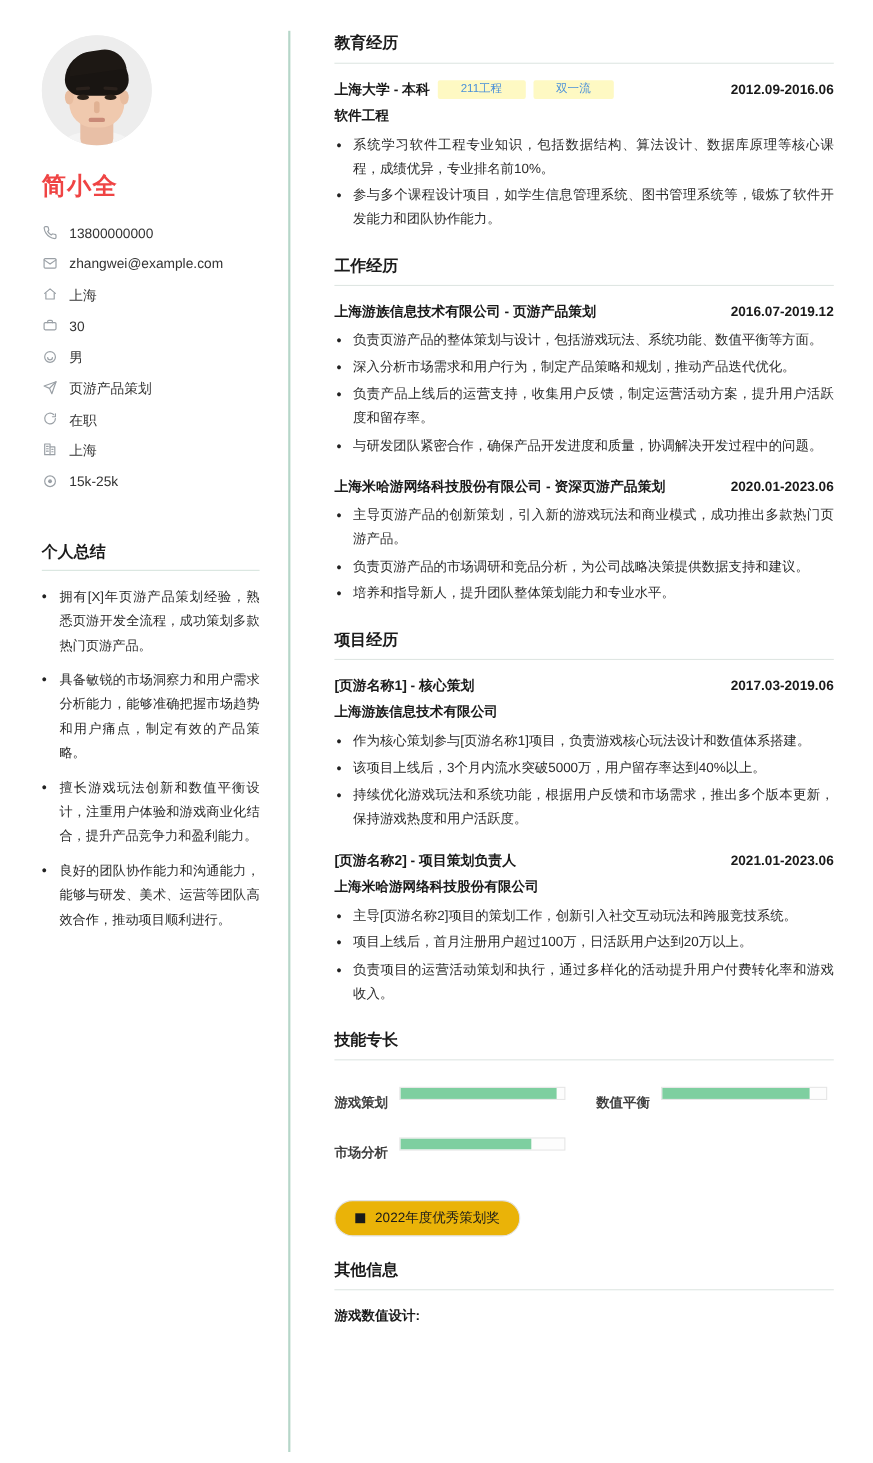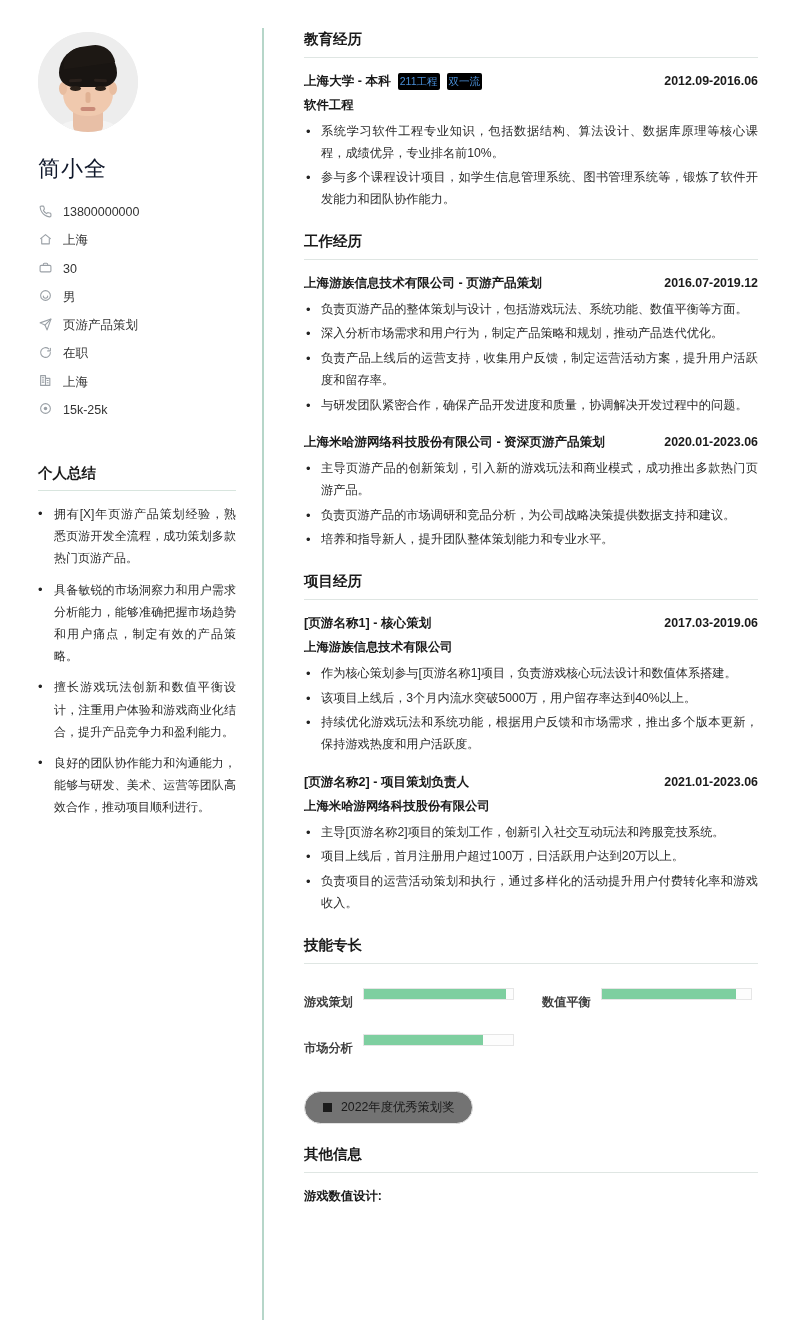--- a/index.html
+++ b/index.html
@@ -66,22 +66,22 @@
               background:#2b2119; border-radius:50%; }
   .av-eye-r { position:absolute; right:32px; top:54px; width:11px; height:5px;
               background:#2b2119; border-radius:50%; }
   .av-nose { position:absolute; left:50%; top:60px; transform:translateX(-50%);
              width:5px; height:11px; background:#e0b193; border-radius:3px; }
   .av-mouth { position:absolute; left:50%; top:75px; transform:translateX(-50%);
               width:15px; height:4px; background:#c98a78; border-radius:3px; }
 
   .name {
     font-size: 22px;
-    font-weight: normal;
-    color: #0f172a;
+    font-weight: bold;
+    color: #ef4444;
     margin: 22px 0 14px 0;
     letter-spacing: 1px;
   }
   .contact-list { list-style: none; }
   .contact-item {
     display: flex;
     align-items: flex-start;
     gap: 11px;
     font-size: 12.5px;
     color: #333;
@@ -163,23 +163,23 @@
     font-size: 12.4px;
     font-weight: bold;
     color: #1a1a1a;
     white-space: nowrap;
   }
   .tag {
     display: inline-block;
     font-size: 10.5px;
     font-weight: normal;
     color: #4a90d9;
-    background: #000000;
+    background: #fef9c3;
     border-radius: 2px;
-    padding: 2px 2px;
+    padding: 2px 21px;
     line-height: 1.3;
   }
   .entry-sub {
     font-size: 12.4px;
     font-weight: bold;
     color: #1a1a1a;
     margin-bottom: 7px;
   }
   .bullets { list-style: none; }
   .bullets li {
@@ -238,21 +238,21 @@
   .award-list { display: flex; flex-wrap: wrap; gap: 10px; }
   .award-pill {
     display: inline-flex;
     align-items: center;
     gap: 9px;
     border: 1px solid #e2e2e2;
     border-radius: 18px;
     padding: 7px 18px;
     font-size: 12.3px;
     color: #1a1a1a;
-    background: #737373;
+    background: #eab308;
   }
   .award-sq {
     width: 9px; height: 9px;
     background: #1a1a1a;
     flex: 0 0 9px;
   }
 
   
   .other-row { display: flex; gap: 8px; align-items: center; }
   .other-label {
@@ -314,20 +314,29 @@
 
       <li class="contact-item">
         <span class="ci-icon">
           <svg viewBox="0 0 24 24" fill="none" stroke="currentColor" stroke-width="2" stroke-linecap="round" stroke-linejoin="round">
               <path d="M22 16.9v3a2 2 0 0 1-2.2 2 19.8 19.8 0 0 1-8.6-3.1 19.5 19.5 0 0 1-6-6A19.8 19.8 0 0 1 2.1 4.2 2 2 0 0 1 4.1 2h3a2 2 0 0 1 2 1.7c.1 1 .4 1.9.7 2.8a2 2 0 0 1-.5 2.1L8.1 9.9a16 16 0 0 0 6 6l1.3-1.3a2 2 0 0 1 2.1-.4c.9.3 1.8.6 2.8.7a2 2 0 0 1 1.7 2z"></path>
             </svg>
         </span>
         <span>13800000000</span>
       </li>
 
+      <li class="contact-item">
+        <span class="ci-icon">
+          <svg viewBox="0 0 24 24" fill="none" stroke="currentColor" stroke-width="2" stroke-linecap="round" stroke-linejoin="round">
+              <rect x="2" y="4" width="20" height="16" rx="2"></rect>
+              <path d="m2 6 10 7L22 6"></path>
+            </svg>
+        </span>
+        <span>zhangwei@example.com</span>
+      </li>
 
       <li class="contact-item">
         <span class="ci-icon">
           <svg viewBox="0 0 24 24" fill="none" stroke="currentColor" stroke-width="2" stroke-linecap="round" stroke-linejoin="round">
               <path d="M3 10.5 12 3l9 7.5"></path>
               <path d="M5 10v10h14V10"></path>
             </svg>
         </span>
         <span>上海</span>
       </li>

